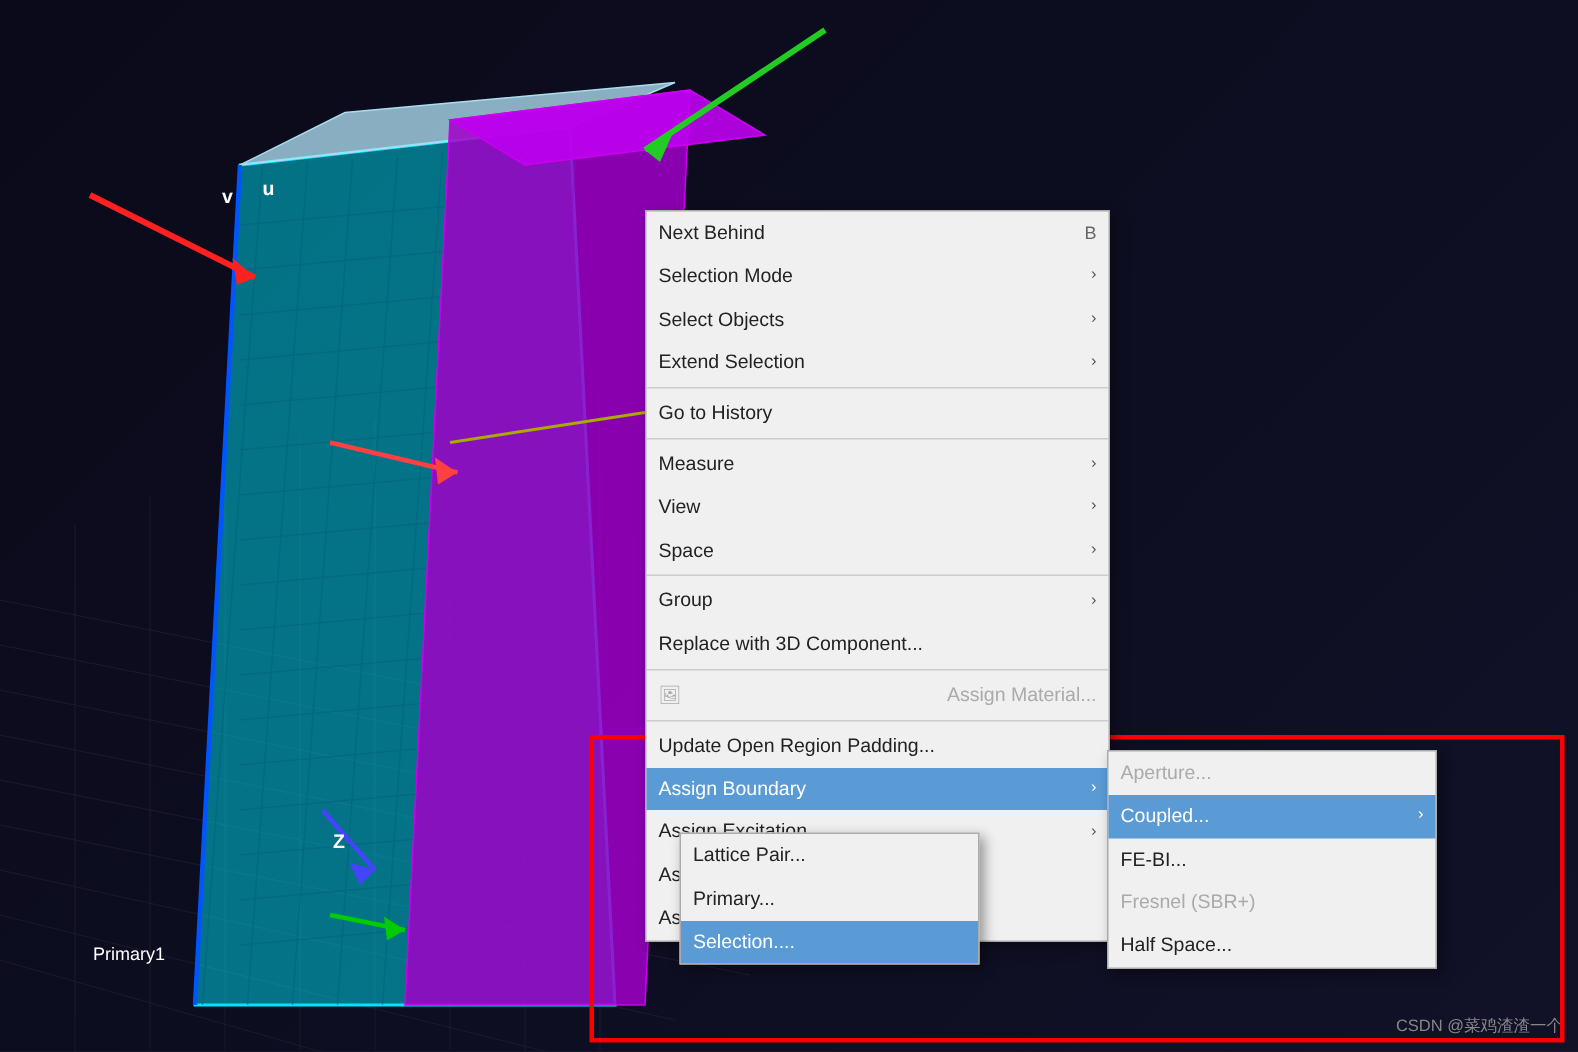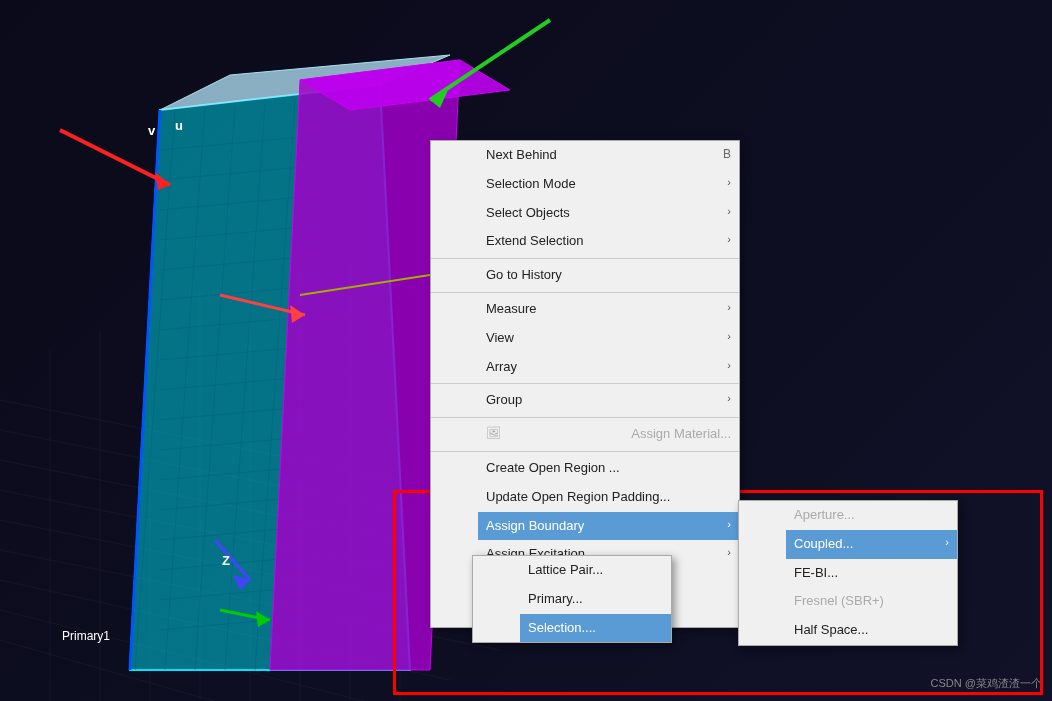--- a/index.html
+++ b/index.html
@@ -28,28 +28,27 @@
       position: absolute;
       top: 140px; left: 430px;
       width: 310px;
       background: #f0f0f0;
       border: 1px solid #aaa;
       box-shadow: 3px 3px 8px rgba(0,0,0,0.4);
       z-index: 10;
     }
     .menu-item {
       display: flex;
-      align-items: flex-start;
+      align-items: center;
       justify-content: space-between;
       padding: 4px 8px;
       cursor: pointer;
       color: #222;
       font-size: 13px;
       line-height: 1.6;
-      margin-left: 47px;
     }
     .menu-item.disabled {
       color: #aaa;
       cursor: default;
     }
     .menu-item.active {
       background: #5b9bd5;
       color: #fff;
     }
     .menu-separator {
@@ -77,21 +76,21 @@
       width: 220px;
       background: #f0f0f0;
       border: 1px solid #aaa;
       box-shadow: 3px 3px 8px rgba(0,0,0,0.4);
       z-index: 11;
     }
 
     
     .submenu-lattice {
       position: absolute;
-      top: 555px; left: 472px;
+      top: 555px; left: 453px;
       width: 200px;
       background: #f0f0f0;
       border: 1px solid #aaa;
       box-shadow: 3px 3px 8px rgba(0,0,0,0.4);
       z-index: 12;
     }
 
     
     .red-border-box {
       position: absolute;
@@ -249,43 +248,43 @@
       <span>Measure</span>
       <span class="menu-arrow">›</span>
     </div>
 
     <div class="menu-item">
       <span>View</span>
       <span class="menu-arrow">›</span>
     </div>
 
     <div class="menu-item">
-      <span>Array</span>
+      <span>Space</span>
       <span class="menu-arrow">›</span>
     </div>
     <div class="menu-separator"></div>
 
     <div class="menu-item">
       <span>Group</span>
       <span class="menu-arrow">›</span>
     </div>
 
 
+    <div class="menu-item">
+      <span>Replace with 3D Component...</span>
+    </div>
     <div class="menu-separator"></div>
 
     <div class="menu-item disabled">
       <span style="display:inline-block;width:16px;color:#aaa;font-size:12px;">🖼</span>
       <span>Assign Material...</span>
     </div>
 
     <div class="menu-separator"></div>
 
-    <div class="menu-item">
-      <span>Create Open Region ...</span>
-    </div>
 
     <div class="menu-item">
       <span>Update Open Region Padding...</span>
     </div>
 
     <div class="menu-item active">
       <span>Assign Boundary</span>
       <span class="menu-arrow">›</span>
     </div>
 

